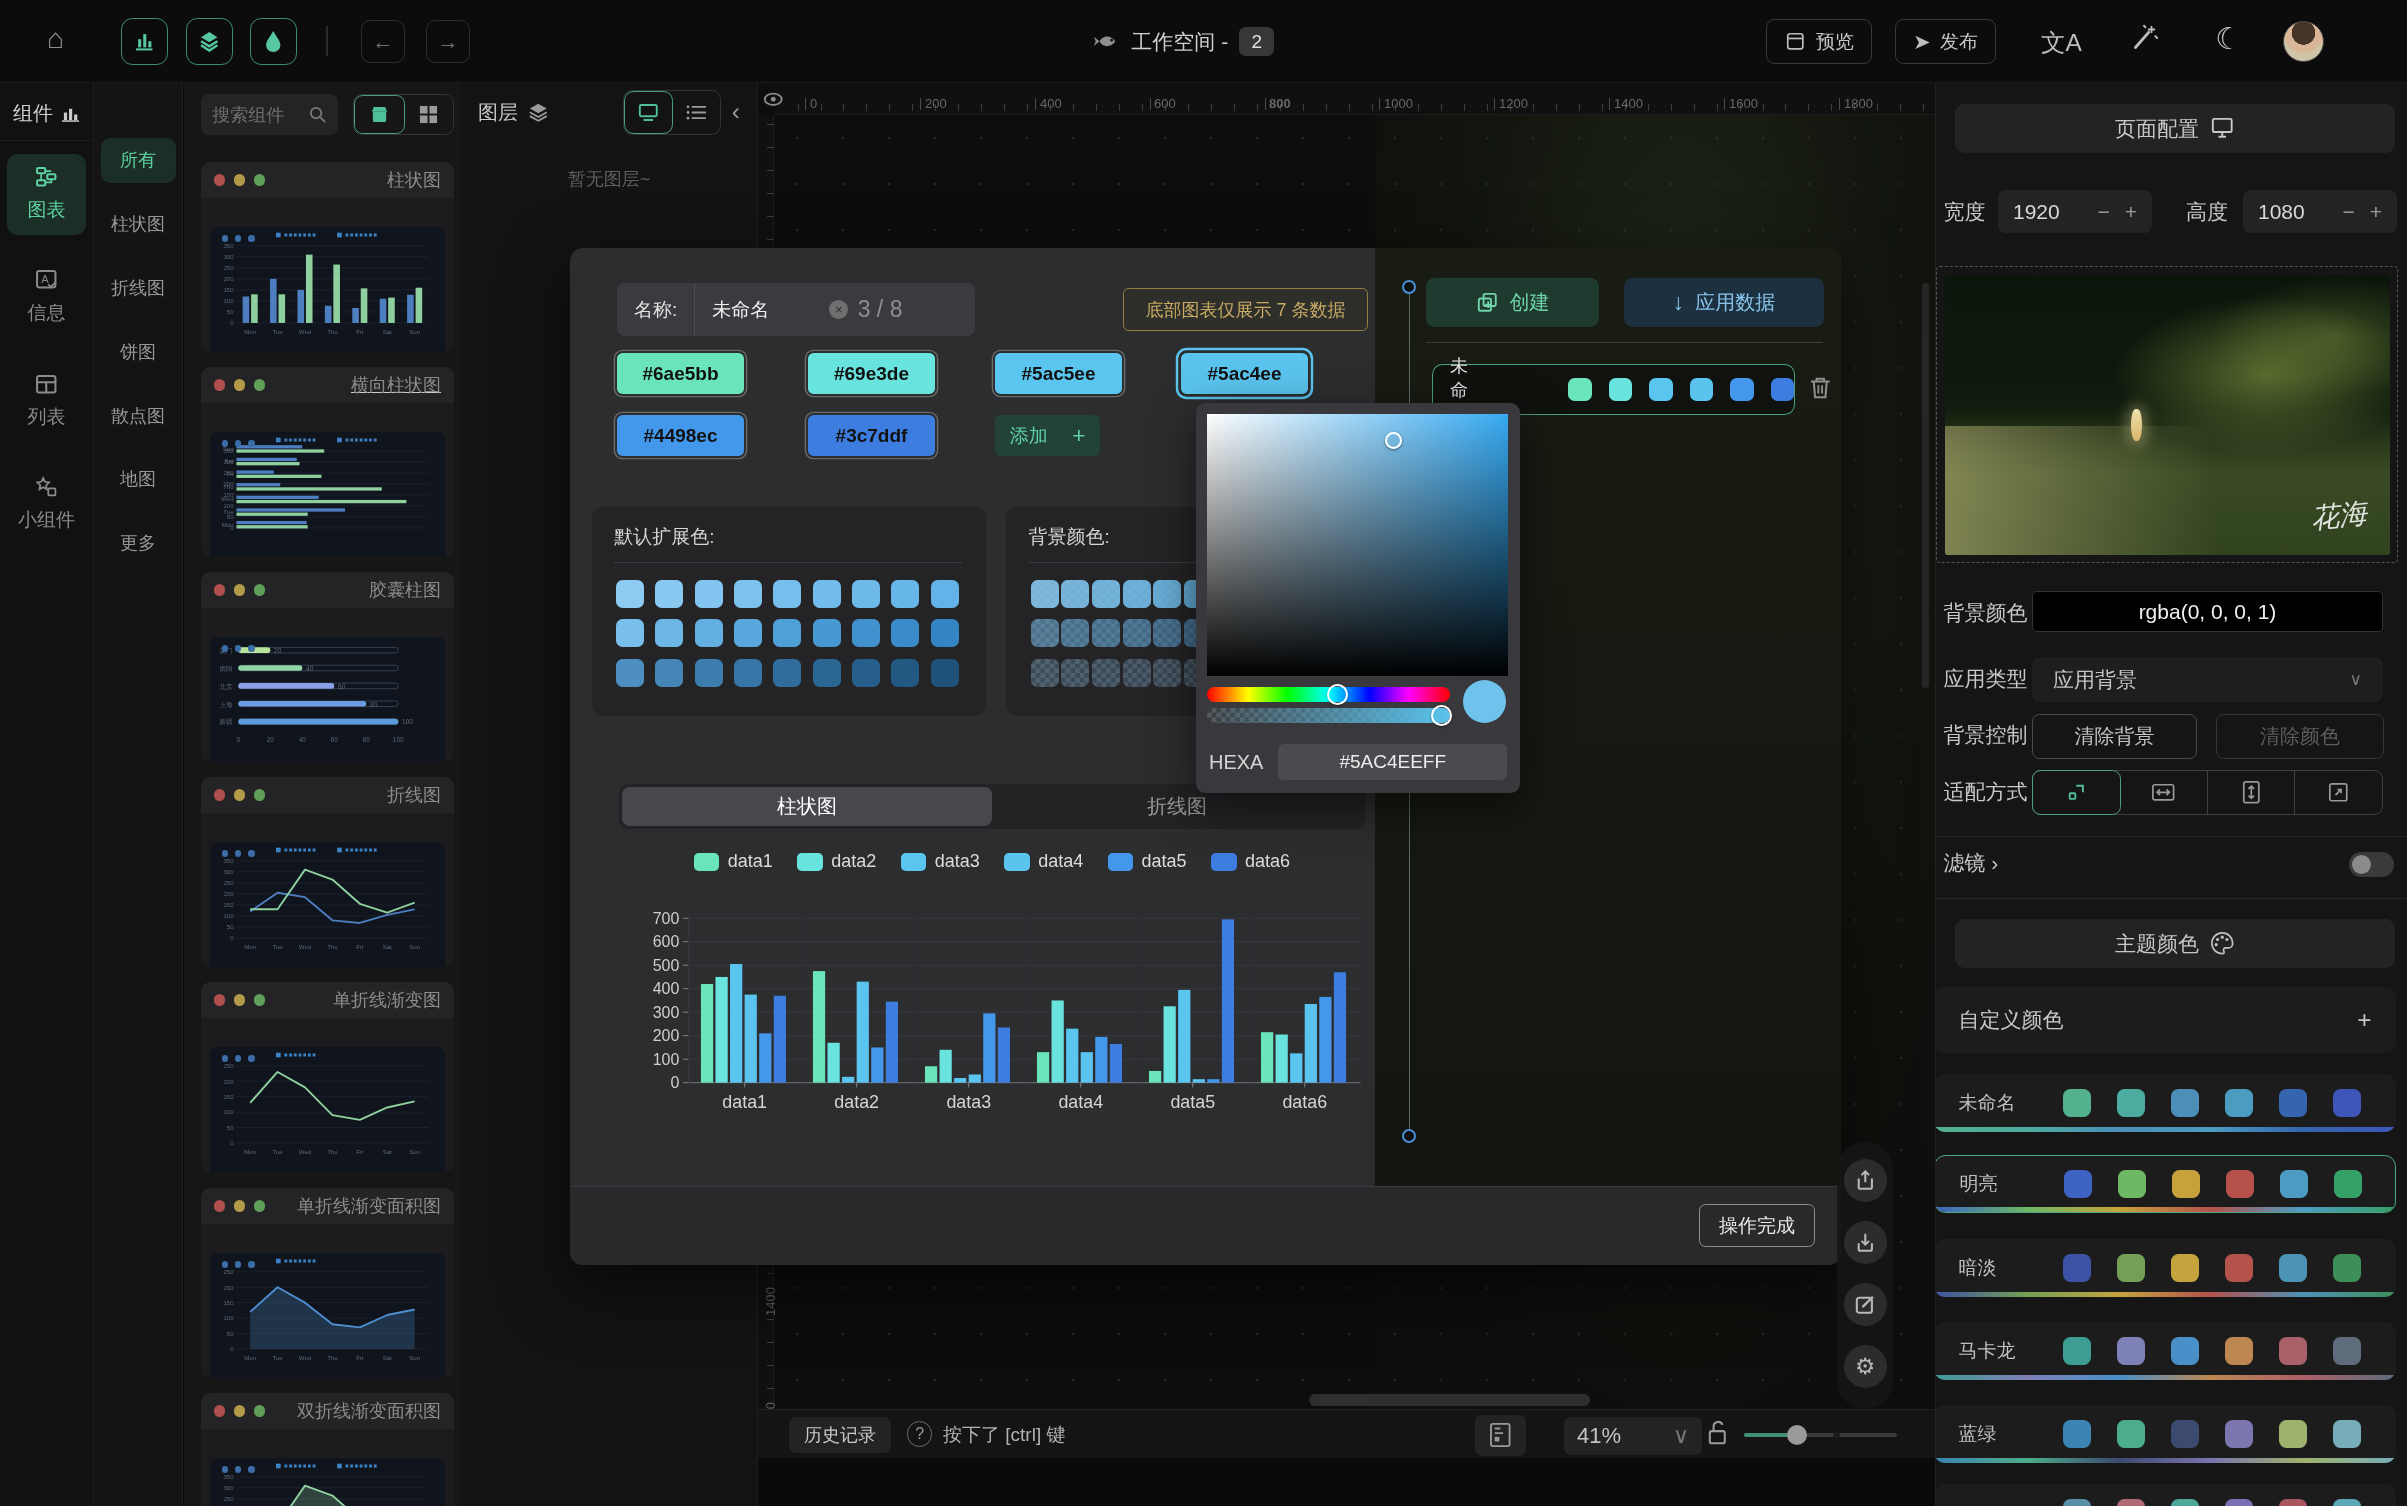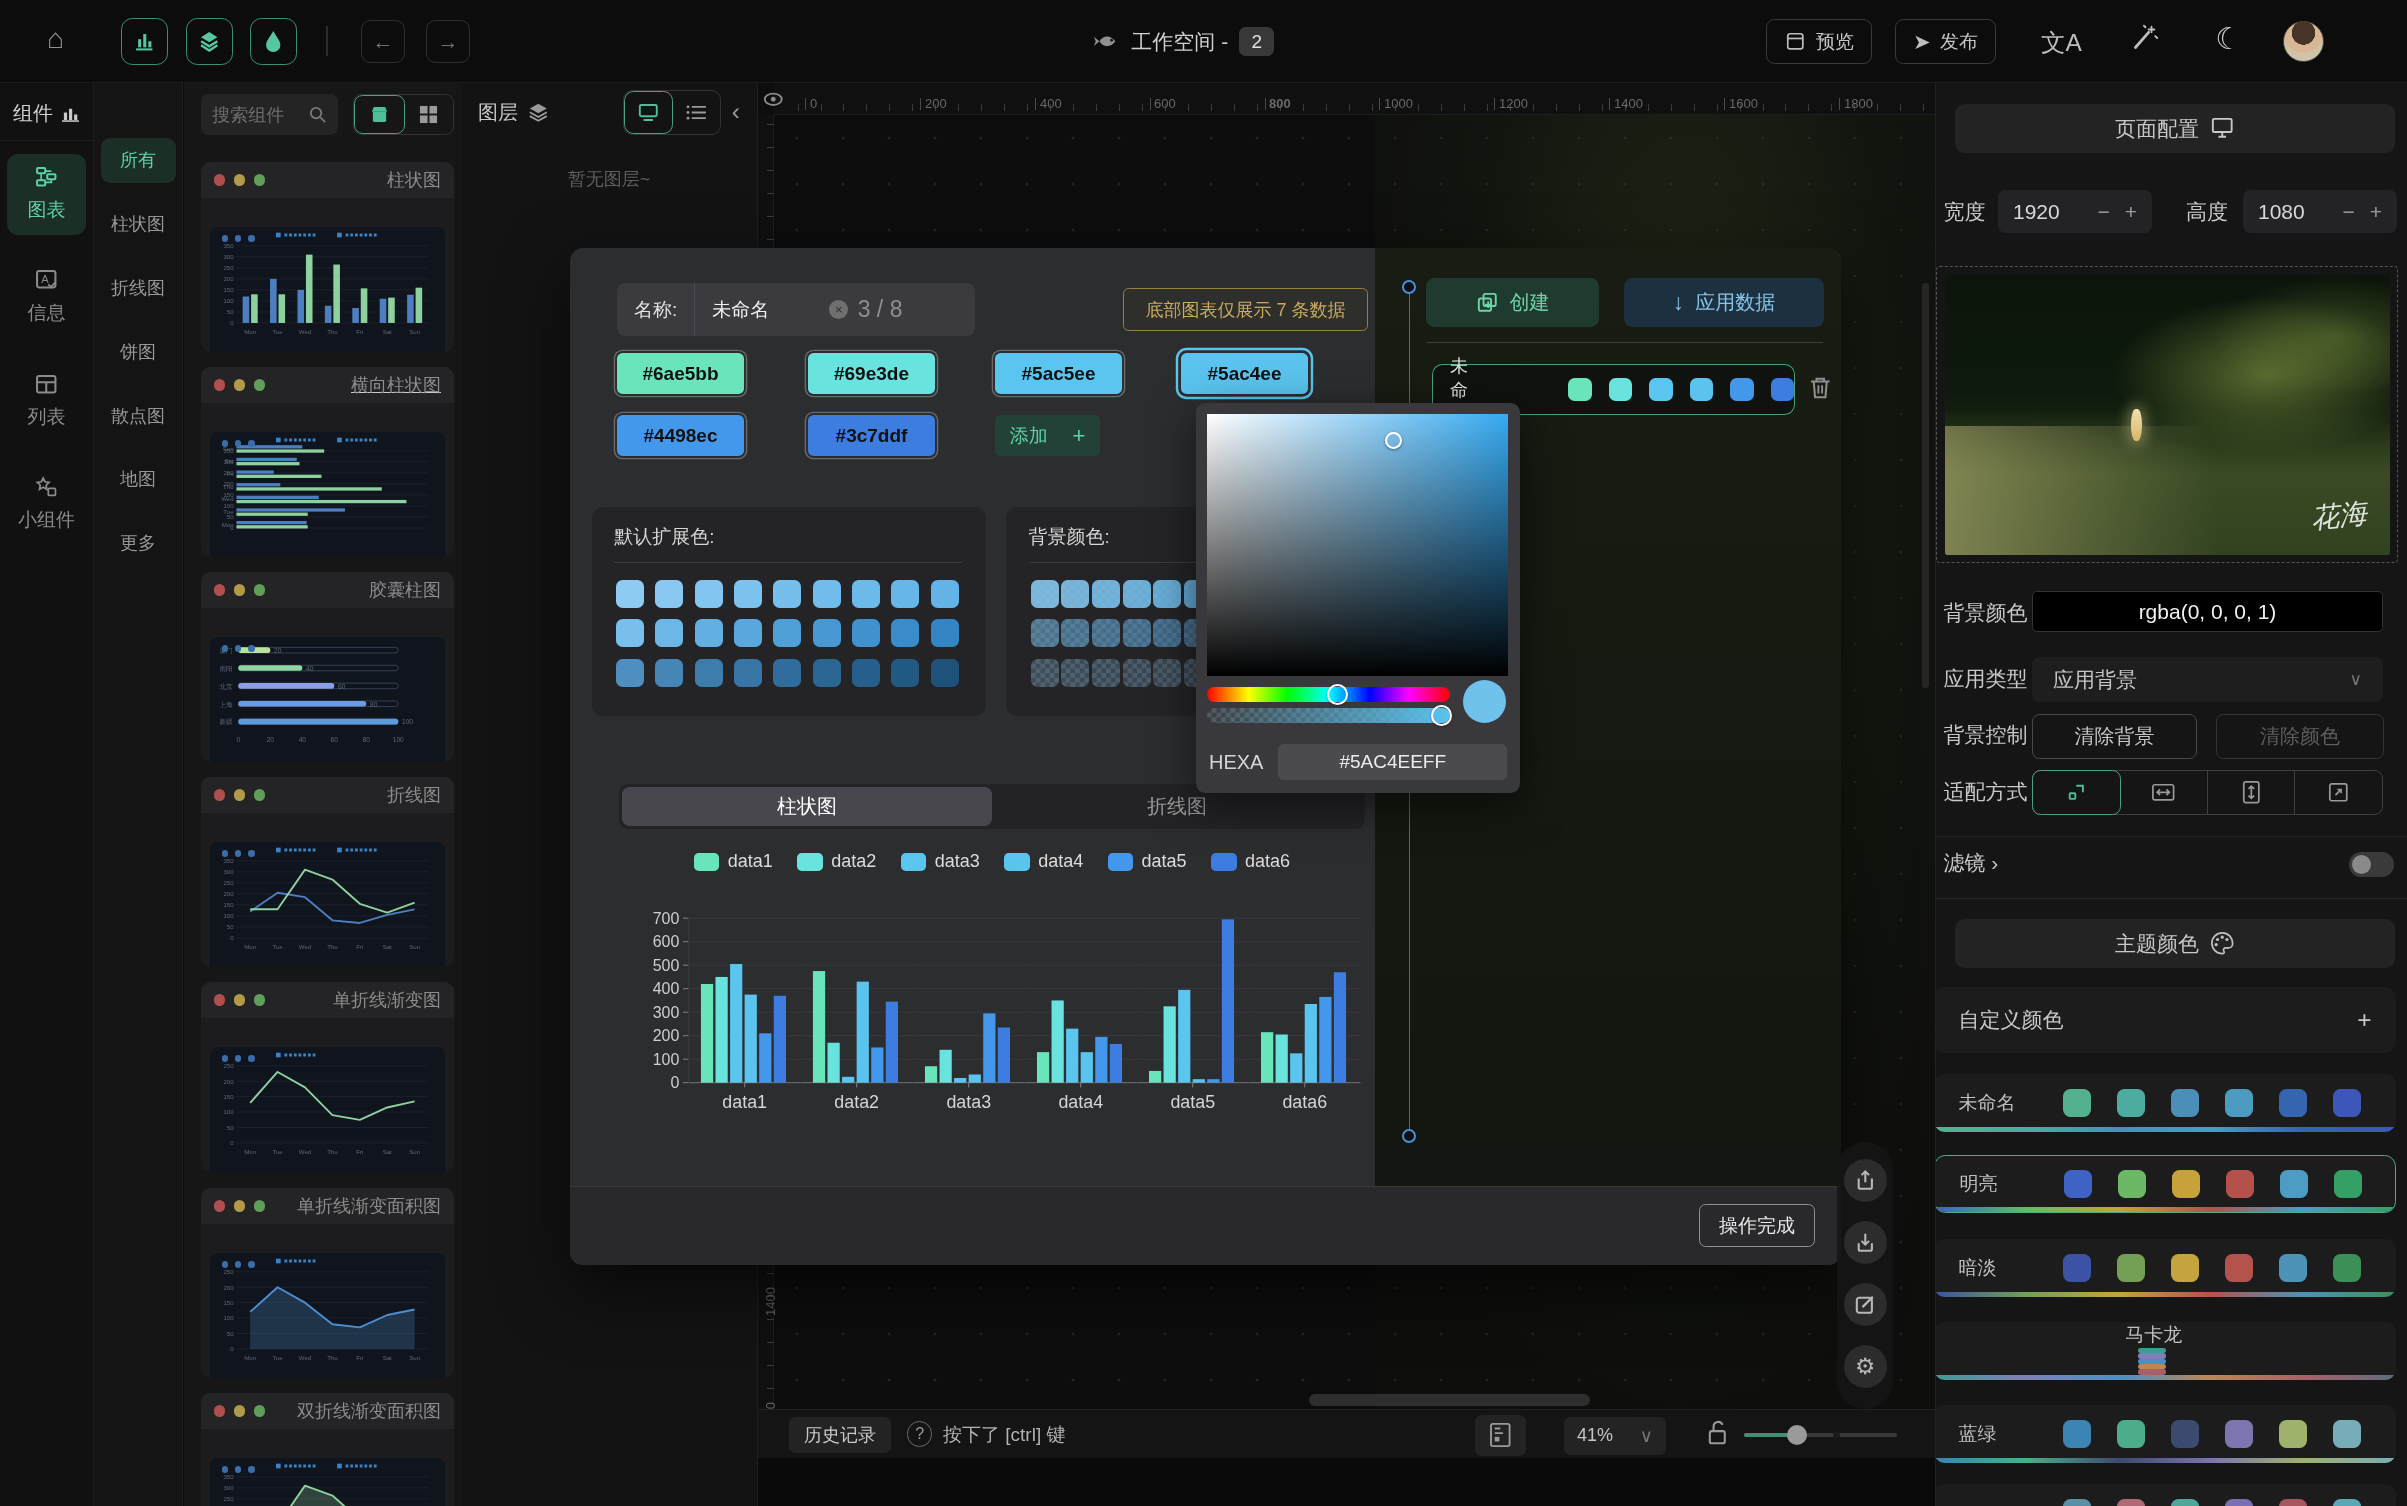--- a/index.html
+++ b/index.html
@@ -58,21 +58,21 @@
 .tick{position:absolute;background:#3c3c3c}
 .tick-label{position:absolute;color:#686868;font-size:13px;top:13px}
 #hscroll{position:absolute;left:551px;bottom:52px;width:281px;height:12.2px;background:#2e2e2e;border-radius:6.6px}
 #vscroll{position:absolute;right:5.6px;top:200px;width:7.5px;height:405px;background:#2a2a2a;border-radius:3.8px;opacity:.85}
 
 #bbar{position:absolute;left:0;bottom:0;width:1177px;height:49px;background:#141414;border-top:0.9px solid #222;display:flex;align-items:center}
 #hist-btn{position:absolute;left:31px;top:6.6px;height:36px;padding:0 15px;background:#232323;border-radius:6.6px;color:#c9c9c9;font-size:18px;display:flex;align-items:center}
 #help{position:absolute;left:149px;top:11.3px;width:25.4px;height:25.4px;border:1.4px solid #6a6a6a;border-radius:50%;color:#9a9a9a;font-size:16px;display:flex;align-items:center;justify-content:center}
 #hint{position:absolute;left:185px;top:12.2px;color:#b2b2b2;font-size:19px}
 #minimap{position:absolute;left:717px;top:4.7px;width:51px;height:41px;background:#232323;border-radius:6.6px;display:flex;align-items:center;justify-content:center}
-#zoom-select{position:absolute;left:806px;top:6.6px;width:102px;height:38px;background:#232323;border-radius:6.6px;display:flex;align-items:center;justify-content:space-between;padding:0 13px;color:#c5c5c5;font-size:18px}
+#zoom-select{position:absolute;left:806px;top:6.6px;width:138px;height:38px;background:#232323;border-radius:6.6px;display:flex;align-items:center;justify-content:space-between;padding:0 13px;color:#c5c5c5;font-size:22px}
 #lockico{position:absolute;left:948px;top:9.4px}
 #slider{position:absolute;left:986px;top:22.6px;width:153px;height:4.7px;background:#3a3a3a;border-radius:2.8px}
 #slider .fill{position:absolute;left:0;top:0;height:4.7px;width:53px;background:#3f8f73;border-radius:2.8px}
 #slider .knob{position:absolute;left:43px;top:-7.5px;width:20px;height:20px;border-radius:50%;background:#9a9a9a}
 #slider .mark{position:absolute;left:89px;top:-0.9px;width:6.6px;height:6.6px;border-radius:50%;background:#1c1c1c}
 
 #rpanel{left:1935px;top:83px;width:473px;height:1424px;background:#151515;border-left:0.9px solid #222;overflow:hidden}
 .rp-hdbox{position:absolute;left:19px;width:440px;height:49px;background:#232323;border-radius:9.4px;display:flex;align-items:center;justify-content:center;gap:11.3px;color:#c8c8c8;font-size:21px}
 .rp-label{position:absolute;color:#c8c8c8;font-size:21px}
 .stepper{position:absolute;height:43px;background:#232326;border-radius:7.5px;display:flex;align-items:center;padding:0 15px;color:#d8d8d8;font-size:21px}
@@ -1327,21 +1327,21 @@
       <div class="theme-row" style="top: 1156px;">
         <span class="tname">暗淡</span>
         <span class="tswatch" style="background: rgb(60, 82, 165);"></span>
         <span class="tswatch" style="background: rgb(115, 160, 84);"></span>
         <span class="tswatch" style="background: rgb(197, 164, 62);"></span>
         <span class="tswatch" style="background: rgb(180, 82, 76);"></span>
         <span class="tswatch" style="background: rgb(77, 147, 184);"></span>
         <span class="tswatch" style="background: rgb(61, 143, 88);"></span>
         <span class="grad" style="background: linear-gradient(90deg, rgb(60, 82, 165), rgb(115, 160, 84), rgb(197, 164, 62), rgb(180, 82, 76), rgb(77, 147, 184), rgb(61, 143, 88));"></span>
       </div>
-      <div class="theme-row" style="top: 1239px; flex-direction: column;">
+      <div class="theme-row" style="top: 1239px;">
         <span class="tname">马卡龙</span>
         <span class="tswatch" style="background: rgb(61, 157, 146);"></span>
         <span class="tswatch" style="background: rgb(126, 128, 184);"></span>
         <span class="tswatch" style="background: rgb(74, 144, 200);"></span>
         <span class="tswatch" style="background: rgb(189, 135, 82);"></span>
         <span class="tswatch" style="background: rgb(170, 96, 104);"></span>
         <span class="tswatch" style="background: rgb(94, 108, 124);"></span>
         <span class="grad" style="background: linear-gradient(90deg, rgb(61, 157, 146), rgb(126, 128, 184), rgb(74, 144, 200), rgb(189, 135, 82), rgb(170, 96, 104), rgb(94, 108, 124));"></span>
       </div>
       <div class="theme-row" style="top: 1322px;">

